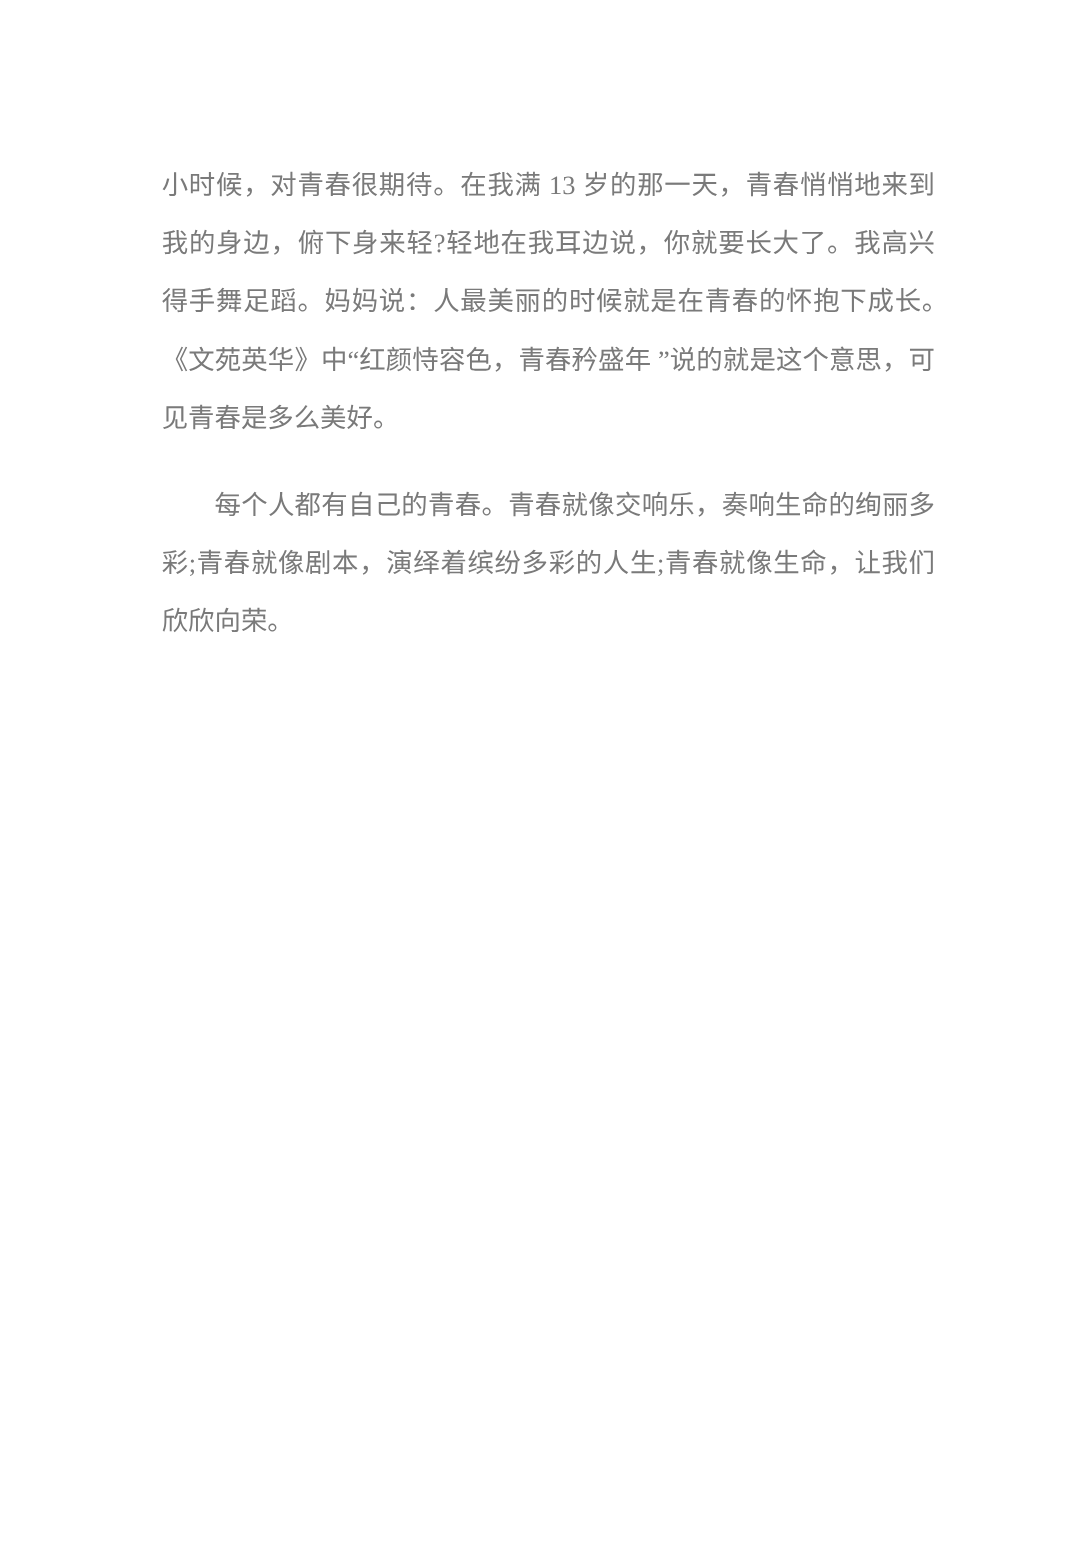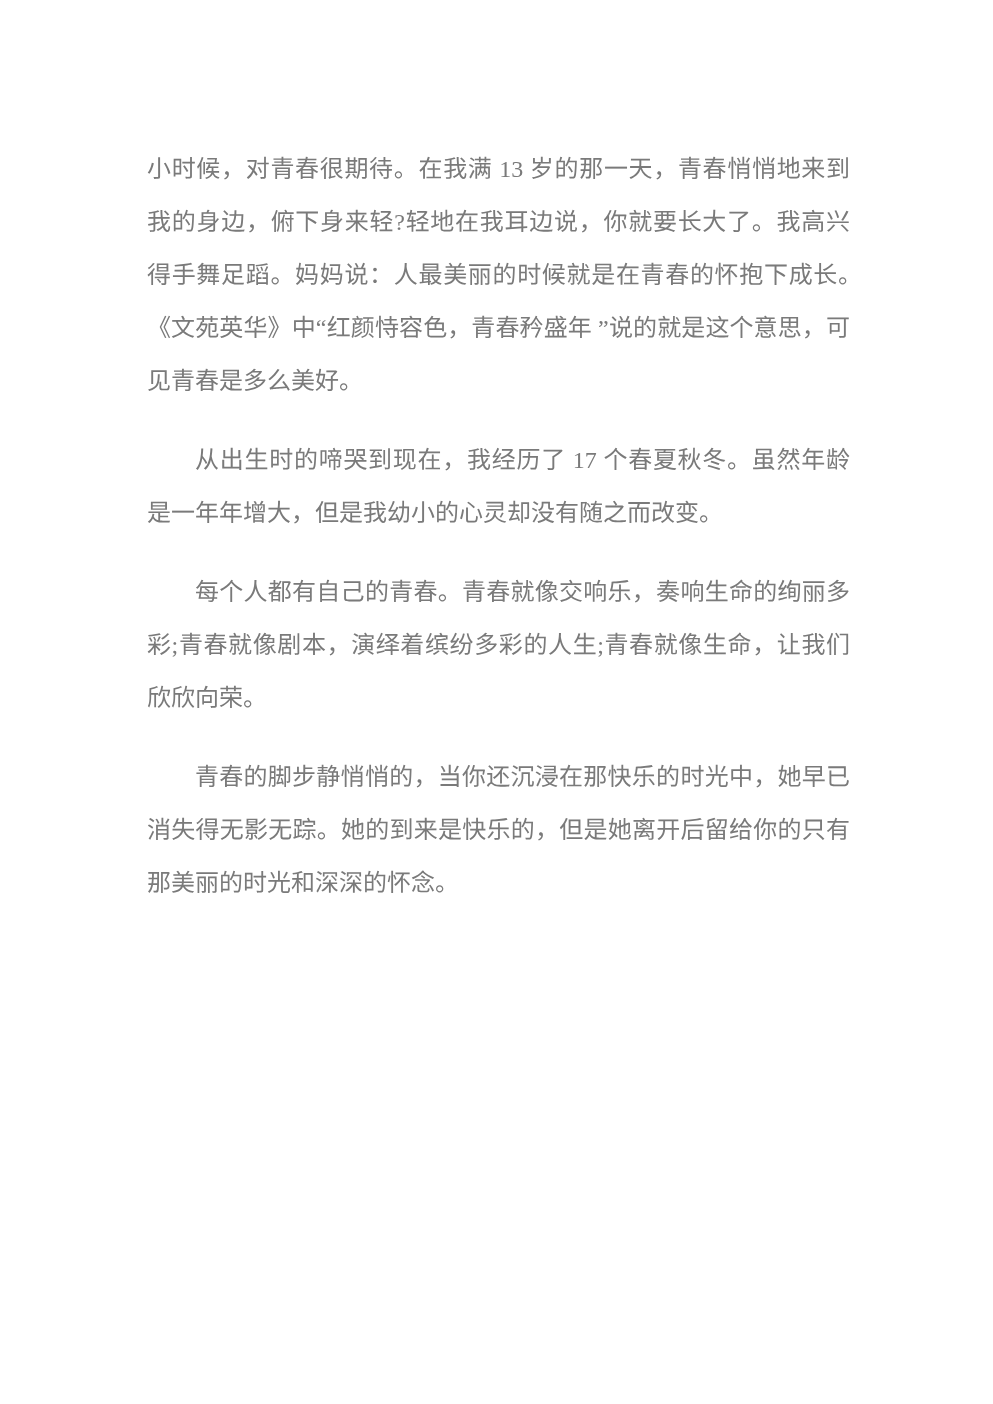--- a/index.html
+++ b/index.html
@@ -27,16 +27,14 @@
   }
   .para.indent {
     text-indent: 2em;
   }
 </style>
 </head>
 <body>
 
 <div class="page">
   <p class="para">小时候，对青春很期待。在我满 13 岁的那一天，青春悄悄地来到我的身边，俯下身来轻?轻地在我耳边说，你就要长大了。我高兴得手舞足蹈。妈妈说：人最美丽的时候就是在青春的怀抱下成长。　《文苑英华》中“红颜恃容色，青春矜盛年 ”说的就是这个意思，可见青春是多么美好。</p>
-  <p class="para indent">从出生时的啼哭到现在，我经历了 17 个春夏秋冬。虽然年龄是一年年增大，但是我幼小的心灵却没有随之而改变。</p>
   <p class="para indent">每个人都有自己的青春。青春就像交响乐，奏响生命的绚丽多彩;青春就像剧本，演绎着缤纷多彩的人生;青春就像生命，让我们欣欣向荣。</p>
-  <p class="para indent">青春的脚步静悄悄的，当你还沉浸在那快乐的时光中，她早已消失得无影无踪。她的到来是快乐的，但是她离开后留给你的只有那美丽的时光和深深的怀念。</p>
 </div>
 
 </body></html>

